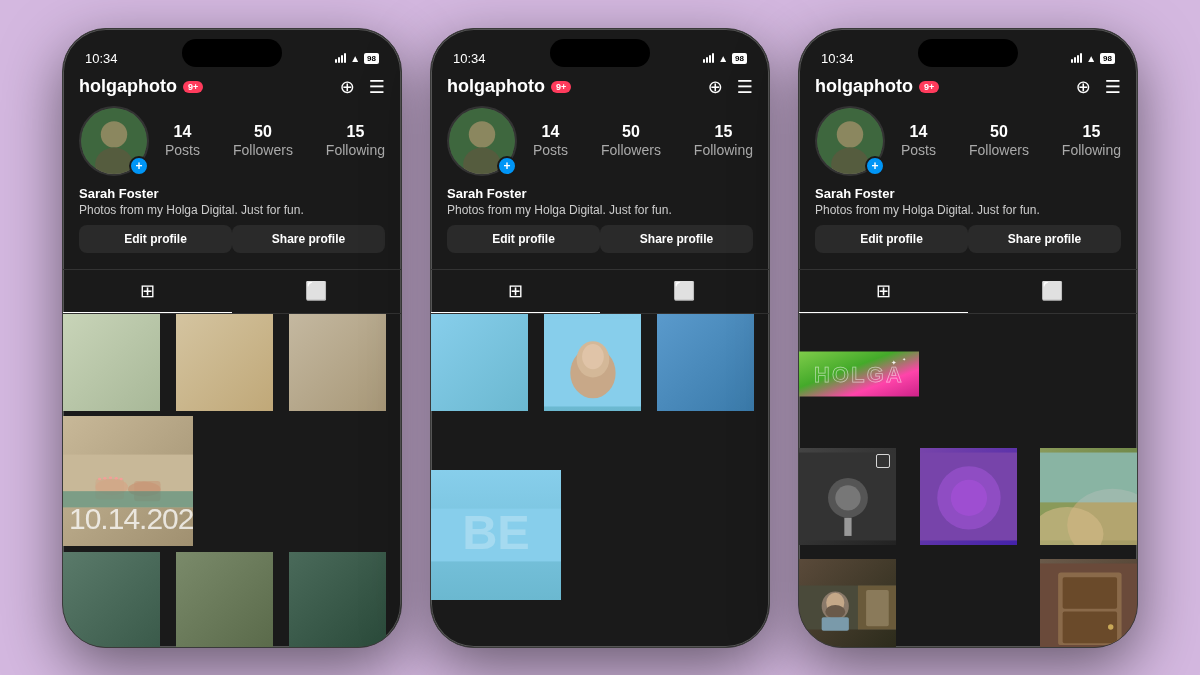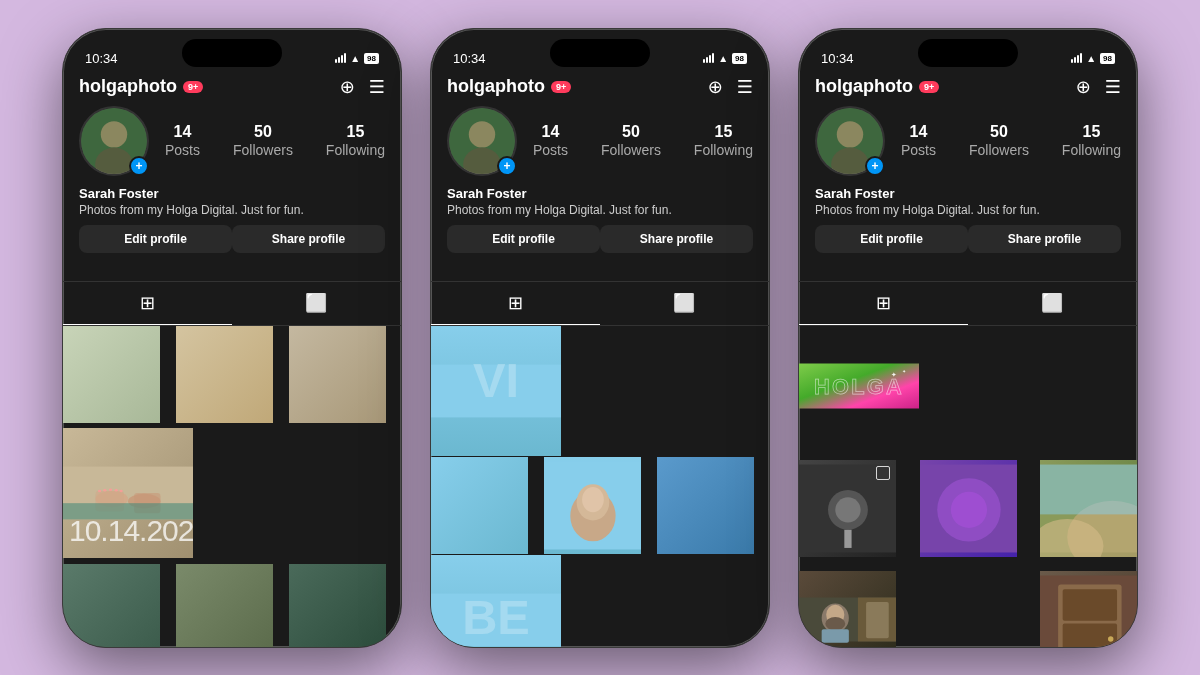--- a/index.html
+++ b/index.html
@@ -209,21 +209,21 @@
 
     .profile-bio {
       font-size: 12px;
       color: #ccc;
       margin-bottom: 8px;
     }
 
     .profile-buttons {
       display: flex;
       gap: 0;
-      margin-bottom: 20px;
+      margin-bottom: 8px;
     }
 
     .profile-btn {
       flex: 1;
       background: #2a2a2a;
       border: none;
       border-radius: 8px;
       color: #fff;
       font-size: 12px;
       font-weight: 600;
@@ -546,26 +546,20 @@
     <div class="tab-item active">
       <span class="tab-icon" style="color:#fff;">⊞</span>
     </div>
     <div class="tab-item">
       <span class="tab-icon">⬜</span>
     </div>
   </div>
 
   <div class="phone2-grid">
 
-    <div class="grid-cell phone2-big">
-      <svg viewBox="0 0 320 130" width="100%" height="130">
-        <rect width="320" height="130" fill="#87CEEB"></rect>
-        <text x="160" y="80" font-size="120" font-weight="900" fill="rgba(255,255,255,0.25)" text-anchor="middle" font-family="Arial Black,sans-serif">VI</text>
-      </svg>
-    </div>
 
     <div class="grid-cell phone2-small" style="background: linear-gradient(135deg, #87CEEB 0%, #6BB8D0 100%); height:97px;"></div>
     <div class="grid-cell phone2-small person-bg" style="height:97px;">
       
       <svg viewBox="0 0 107 97" width="100%" height="100%">
         <rect width="107" height="97" fill="#87CEEB"></rect>
         <ellipse cx="54" cy="60" rx="25" ry="28" fill="#c8a888"></ellipse>
         <ellipse cx="54" cy="45" rx="18" ry="20" fill="#d4b898"></ellipse>
 
         <ellipse cx="54" cy="42" rx="12" ry="14" fill="#e0c4a8"></ellipse>

